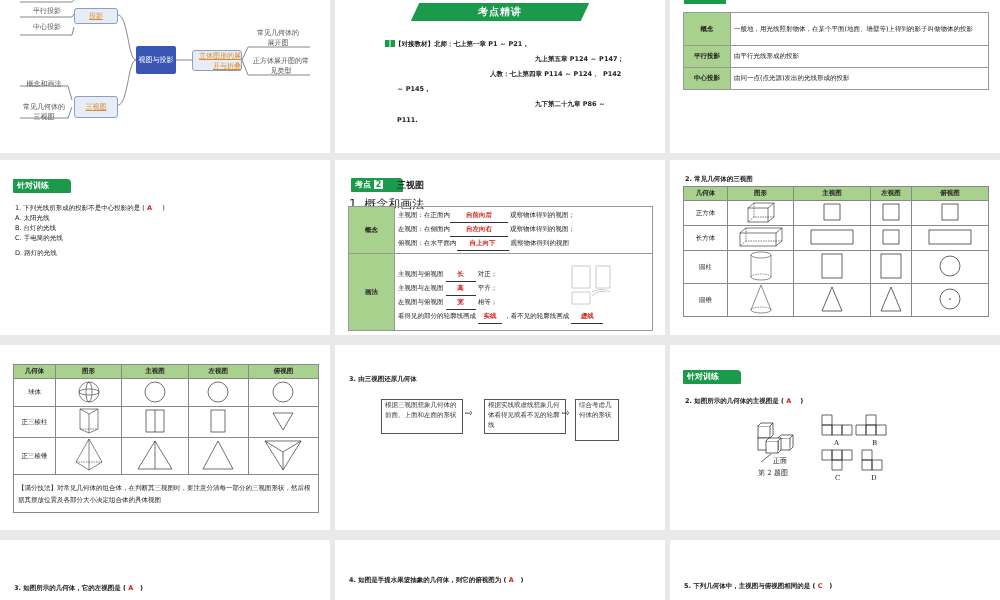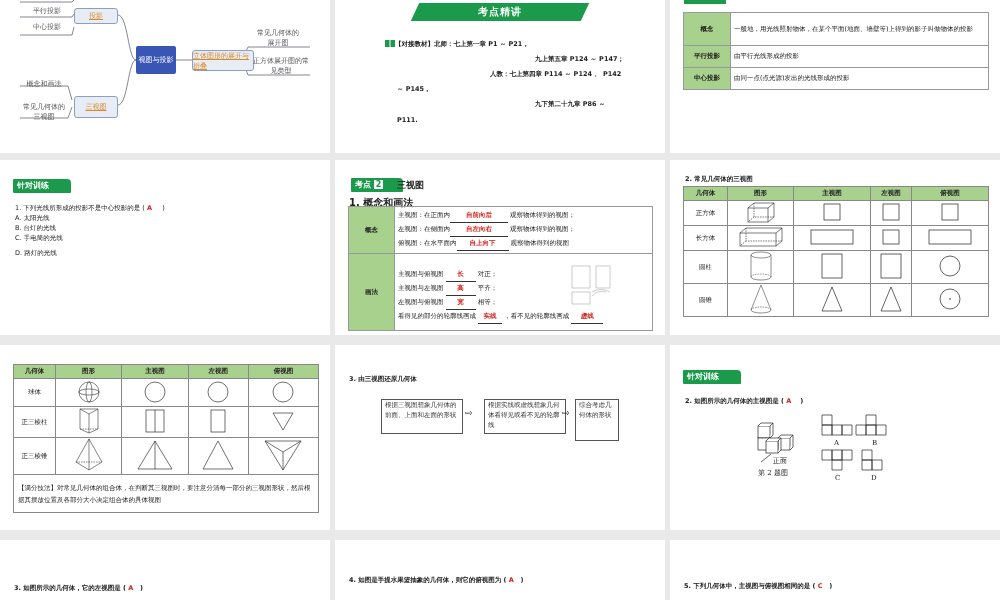--- a/index.html
+++ b/index.html
@@ -12,21 +12,21 @@
 .s5{left:335px;top:160px;width:330px;height:175px}
 .s6{left:670px;top:160px;width:330px;height:175px}
 .s7{left:0;top:345px;width:330px;height:185px}
 .s8{left:335px;top:345px;width:330px;height:185px}
 .s9{left:670px;top:345px;width:330px;height:185px}
 .s10{left:0;top:540px;width:330px;height:60px}
 .s11{left:335px;top:540px;width:330px;height:60px}
 .s12{left:670px;top:540px;width:330px;height:69px}
 .abs{position:absolute}
 .mm-text{font-size:7px;color:#555;text-align:center;line-height:10px}
-.mm-node{position:absolute;border:1px solid #8aa0c0;background:#e8edf5;border-radius:3px;font-size:7px;color:#d98a2b;text-decoration:underline;display:flex;align-items:center;justify-content:center;text-align:left;line-height:10px}
+.mm-node{position:absolute;border:1px solid #8aa0c0;background:#e8edf5;border-radius:3px;font-size:7px;color:#d98a2b;text-decoration:underline;display:flex;align-items:center;justify-content:center;text-align:right;line-height:10px}
 .mm-root{position:absolute;background:#3a56b4;color:#fff;font-size:7px;display:flex;align-items:center;justify-content:center;border-radius:2px}
 .banner{position:absolute;left:80px;top:3px;width:170px;height:18px;background:#1a9a4a;transform:skewX(-25deg);display:flex;align-items:center;justify-content:center}
 .banner span{transform:skewX(25deg);color:#fff;font-weight:bold;font-size:10px;letter-spacing:1px}
 .txt{font-size:6.5px;font-weight:bold;line-height:15px}
 table{border-collapse:collapse}
 .gt td{border:1px solid #999;font-size:6.5px;padding:2px 3px}
 .gt td.h{background:#a9d18e;font-weight:bold;text-align:center}
 .tag{position:absolute;height:14px;background:#1a9a4a;color:#fff;font-size:8px;font-weight:bold;padding:0 4px;line-height:14px;border-radius:1px 4px 1px 1px}
 .q{font-size:6.5px;line-height:10px}
 .red{color:#d0241c;font-weight:bold}
@@ -53,21 +53,21 @@
       <path d="M242 60 L248 75 H310"></path>
     </g>
   </svg>
   <div class="mm-text abs" style="left:22px;top:6px;width:50px">平行投影</div>
   <div class="mm-text abs" style="left:22px;top:22px;width:50px">中心投影</div>
   <div class="mm-node" style="left:74px;top:8px;width:44px;height:16px">投影</div>
   <div class="mm-text abs" style="left:18px;top:79px;width:52px">概念和画法</div>
   <div class="mm-text abs" style="left:20px;top:102px;width:48px">常见几何体的三视图</div>
   <div class="mm-node" style="left:74px;top:96px;width:44px;height:22px">三视图</div>
   <div class="mm-root" style="left:136px;top:46px;width:40px;height:28px">视图与投影</div>
-  <div class="mm-node" style="left:192px;top:50px;width:62px;height:21px">立体图形的展开与折叠</div>
+  <div class="mm-node" style="left:192px;top:50px;width:50px;height:21px">立体图形的展开与折叠</div>
   <div class="mm-text abs" style="left:256px;top:28px;width:44px">常见几何体的展开图</div>
   <div class="mm-text abs" style="left:252px;top:56px;width:58px">正方体展开图的常见类型</div>
 </div>
 
 <div class="slide s2">
   <div class="banner">
       <span>考点精讲</span>
     </div>
   <svg class="abs" style="left:50px;top:40px" width="10" height="7">
       <rect x="0" y="0" width="4.5" height="7" fill="#1a9a4a"></rect>
@@ -106,21 +106,21 @@
   <div class="q abs" style="left:15px;top:43px"><span>1. 下列光线所形成的投影不是中心投影的是 (</span> <span class="red">A</span>&nbsp;&nbsp;&nbsp;&nbsp;&nbsp;<span>)</span></div>
   <div class="q abs" style="left:15px;top:53px">A. 太阳光线</div>
   <div class="q abs" style="left:15px;top:63px">B. 台灯的光线</div>
   <div class="q abs" style="left:15px;top:73px">C. 手电筒的光线</div>
   <div class="q abs" style="left:15px;top:88px">D. 路灯的光线</div>
 </div>
 
 <div class="slide s5">
   <div class="tag" style="left:16px;top:18px;width:52px;font-size:8px"><span>考点</span> <span style="background:#fff;color:#1a9a4a;padding:0 2px">2</span></div>
   <div class="abs" style="left:62px;top:19px;font-size:9px;font-weight:bold">三视图</div>
-  <div class="abs" style="left:14px;top:36px;font-size:10px;font-weight:bold">1. 概念和画法</div>
+  <div class="abs" style="left:14px;top:36px;font-size:12px;font-weight:normal">1. 概念和画法</div>
   <table class="gt abs" style="left:13px;top:46px;width:305px">
     <tbody>
         <tr style="height:42px">
       <td class="h" style="width:46px">概念</td>
       <td style="line-height:13px">
         <div><span>主视图：在正面内</span><span class="fill" style="width:58px">自前向后</span> <span>观察物体得到的视图；</span></div>
         <div><span>左视图：在侧面内</span><span class="fill" style="width:58px">自左向右</span> <span>观察物体得到的视图；</span></div>
         <div><span>俯视图：在水平面内</span><span class="fill" style="width:52px">自上向下</span> <span>观察物体得到的视图</span></div>
       </td>
     </tr>

